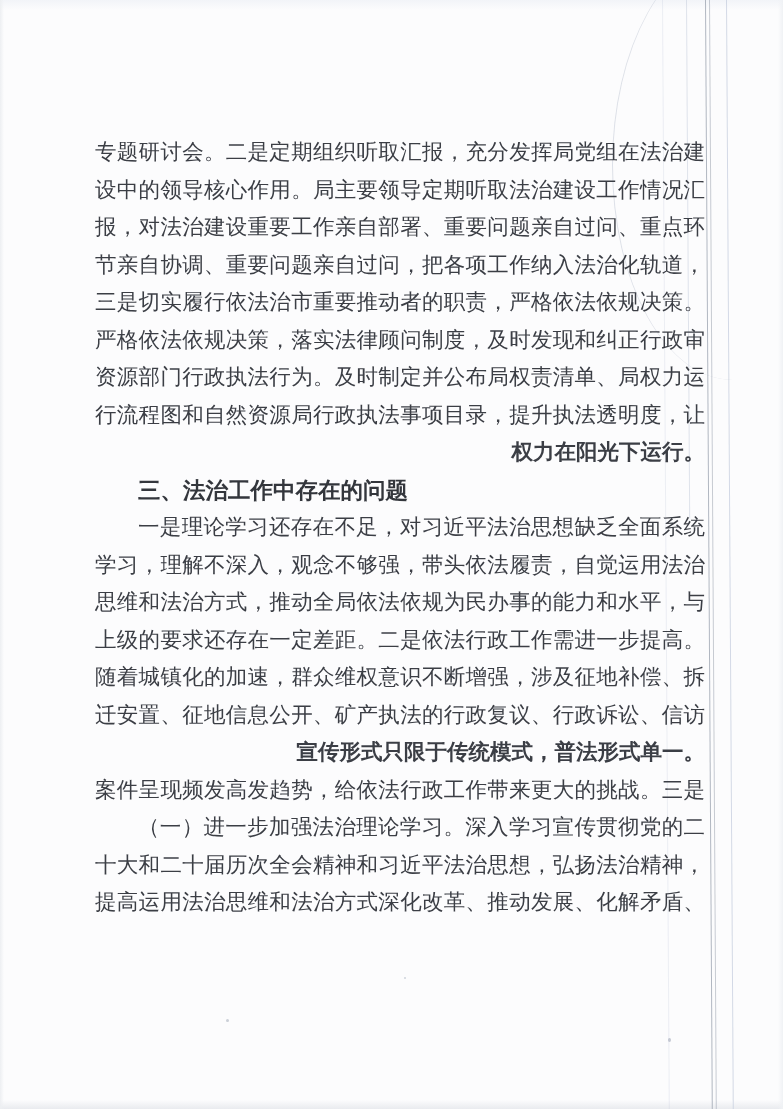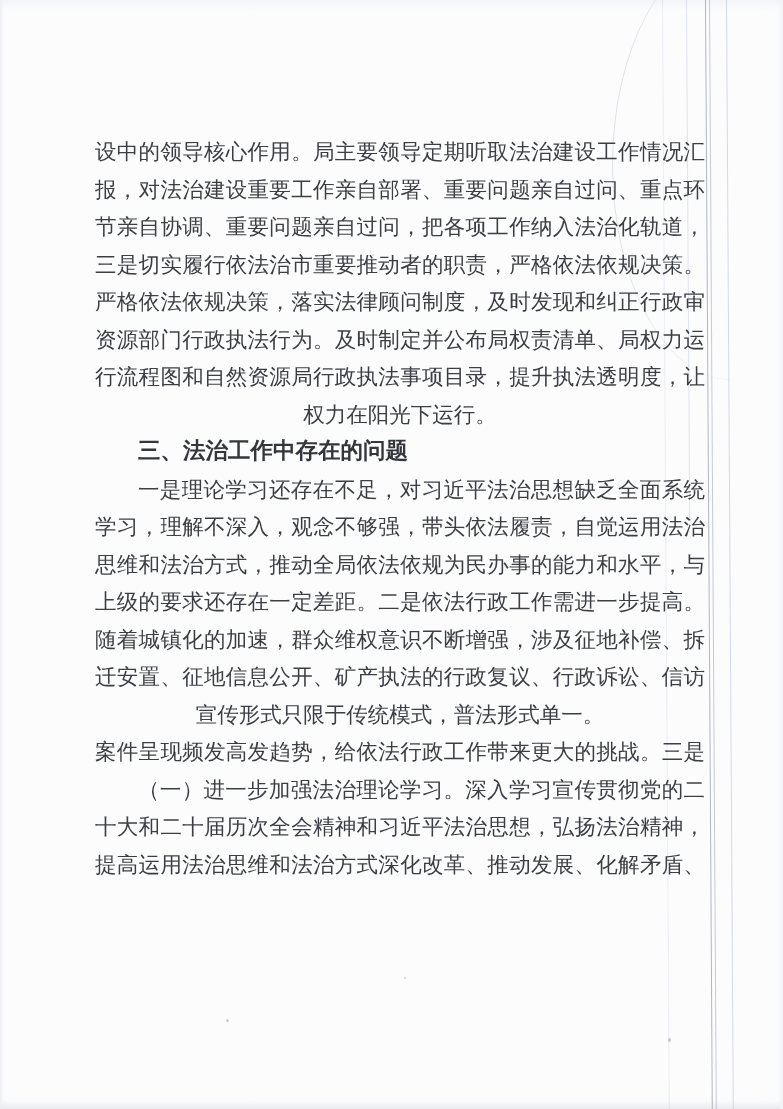--- a/index.html
+++ b/index.html
@@ -53,24 +53,24 @@
     position:absolute;left:95px;top:134px;width:610px;
     color:var(--ink);
     font-size:21.5px;
     letter-spacing:0;
   }
   .ln{
     height:37.5px;line-height:37.5px;
     white-space:normal;overflow:visible;
   }
   .j{text-align:justify;text-align-last:justify;}
-  .end{text-align:center;}
+  .end{text-align:right;font-weight:bold;}
   .ind{text-indent:43px;}
   .h{
-    font-family:Liberation Mono, monospace;
+    font-family:Liberation Serif, serif;
     font-weight:700;color:var(--heading-ink);
     padding-left:43px;font-size:22.5px;
     text-align:left;
   }
 </style>
 </head>
 <body>
 
 <div class="page">
 
@@ -87,20 +87,21 @@
     <div class="streak s4"></div>
   </div>
   <div class="arc"></div>
 
   <div class="speck sp1"></div>
   <div class="speck sp2"></div>
   <div class="speck sp3"></div>
   <div class="speck sp4"></div>
 
   <div class="textblock">
+    <div class="ln j">专题研讨会。二是定期组织听取汇报，充分发挥局党组在法治建</div>
     <div class="ln j">设中的领导核心作用。局主要领导定期听取法治建设工作情况汇</div>
     <div class="ln j">报，对法治建设重要工作亲自部署、重要问题亲自过问、重点环</div>
     <div class="ln j">节亲自协调、重要问题亲自过问，把各项工作纳入法治化轨道，</div>
     <div class="ln j">三是切实履行依法治市重要推动者的职责，严格依法依规决策。</div>
     <div class="ln j">严格依法依规决策，落实法律顾问制度，及时发现和纠正行政审</div>
     <div class="ln j">资源部门行政执法行为。及时制定并公布局权责清单、局权力运</div>
     <div class="ln j">行流程图和自然资源局行政执法事项目录，提升执法透明度，让</div>
     <div class="ln end">权力在阳光下运行。</div>
     <div class="ln h">三、法治工作中存在的问题</div>
     <div class="ln j ind">一是理论学习还存在不足，对习近平法治思想缺乏全面系统</div>

